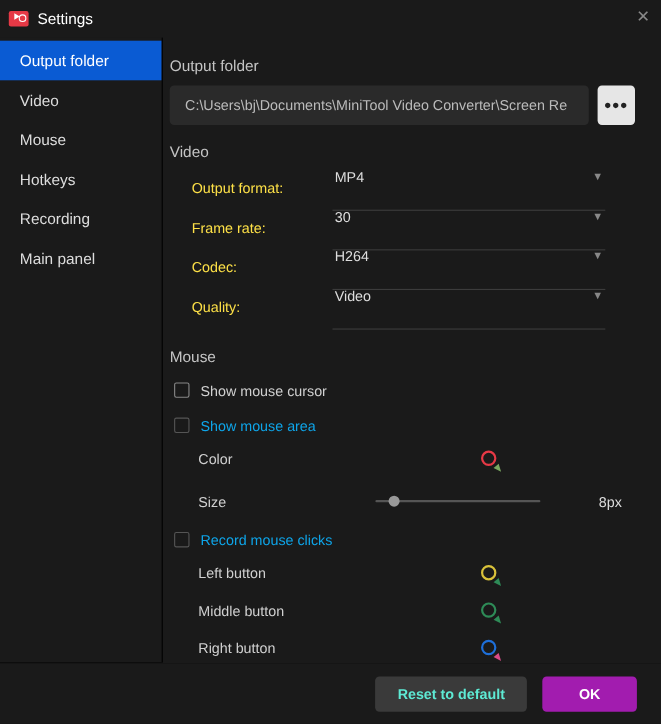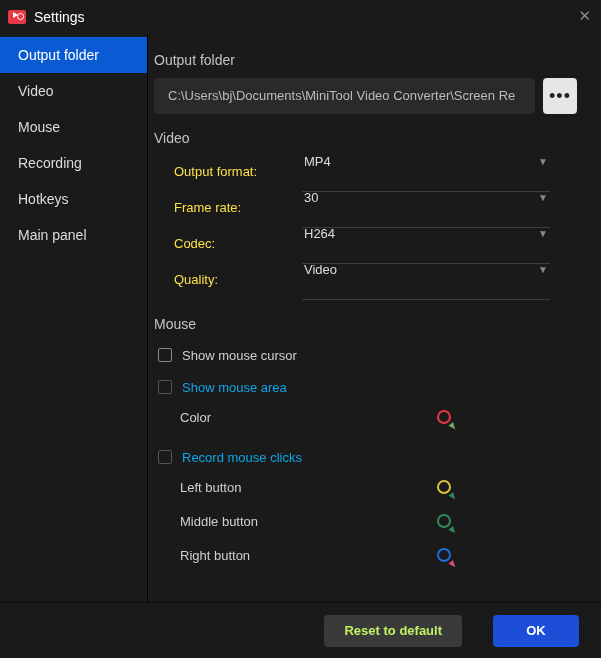--- a/index.html
+++ b/index.html
@@ -231,42 +231,42 @@
   }
   .btn {
     height:32px;
     border-radius:4px;
     padding:0 20px;
     font-size:13px;
     display:flex;align-items:center;justify-content:center;
     cursor:pointer;
     font-weight:600;
   }
-  .btn.secondary { background:#3a3a3a;color:#bef264;}
-  .btn.primary { background:#1d4ed8;color:#fff; min-width:86px;margin-left:17px;}
+  .btn.secondary { background:#3a3a3a;color:#5eead4;}
+  .btn.primary { background:#a21caf;color:#fff; min-width:86px;}
 </style>
 </head>
 <body>
 
 <div class="window">
 
   <div class="titlebar">
     <div class="app-icon"></div>
     <div class="title">Settings</div>
     <div class="close">✕</div>
   </div>
 
   <div class="body">
 
     <div class="sidebar">
       <div class="sidebar-item active">Output folder</div>
       <div class="sidebar-item">Video</div>
       <div class="sidebar-item">Mouse</div>
+      <div class="sidebar-item">Hotkeys</div>
       <div class="sidebar-item">Recording</div>
-      <div class="sidebar-item">Hotkeys</div>
       <div class="sidebar-item">Main panel</div>
     </div>
 
     <div class="content">
 
       <div class="section-title">Output folder</div>
       <div class="path-row">
         <div class="path-input">C:\Users\bj\Documents\MiniTool Video Converter\Screen Re</div>
         <div class="browse-btn">
           <span>•••</span>
@@ -320,20 +320,27 @@
       </div>
 
       <div class="sub-row">
         <div class="sub-label">Color</div>
         <div class="cursor-icon">
           <div class="ring" style="border-color:#e63946"></div>
           <div class="arrow" style="border-top-color:#7aa860"></div>
         </div>
       </div>
 
+      <div class="slider-row">
+        <div class="sub-label" style="width:146px">Size</div>
+        <div class="slider-track">
+          <div class="slider-thumb"></div>
+        </div>
+        <div class="slider-val">8px</div>
+      </div>
 
       <div class="checkbox-row">
         <div class="checkbox disabled"></div>
         <div class="cb-label disabled">Record mouse clicks</div>
       </div>
 
       <div class="sub-row">
         <div class="sub-label">Left button</div>
         <div class="cursor-icon">
           <div class="ring" style="border-color:#d9c23a"></div>

